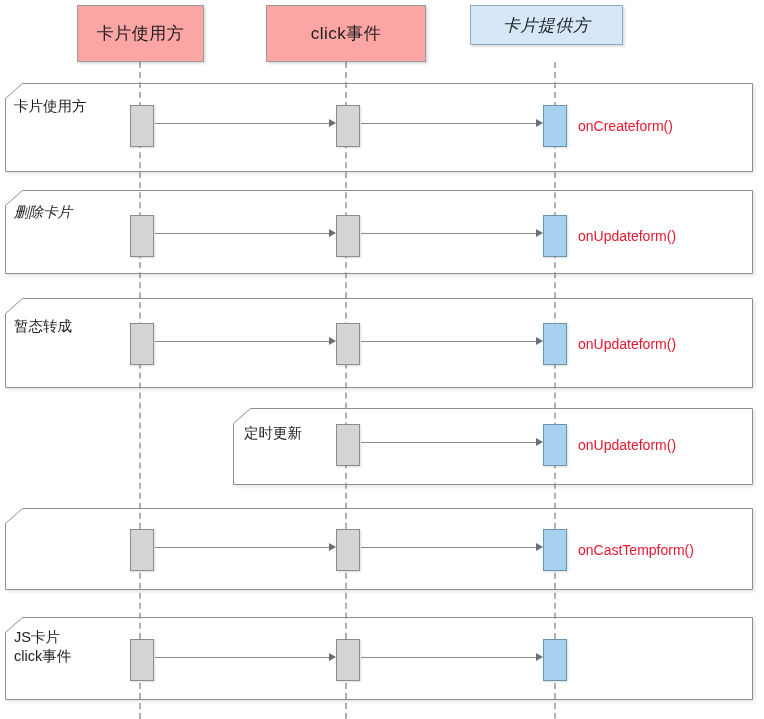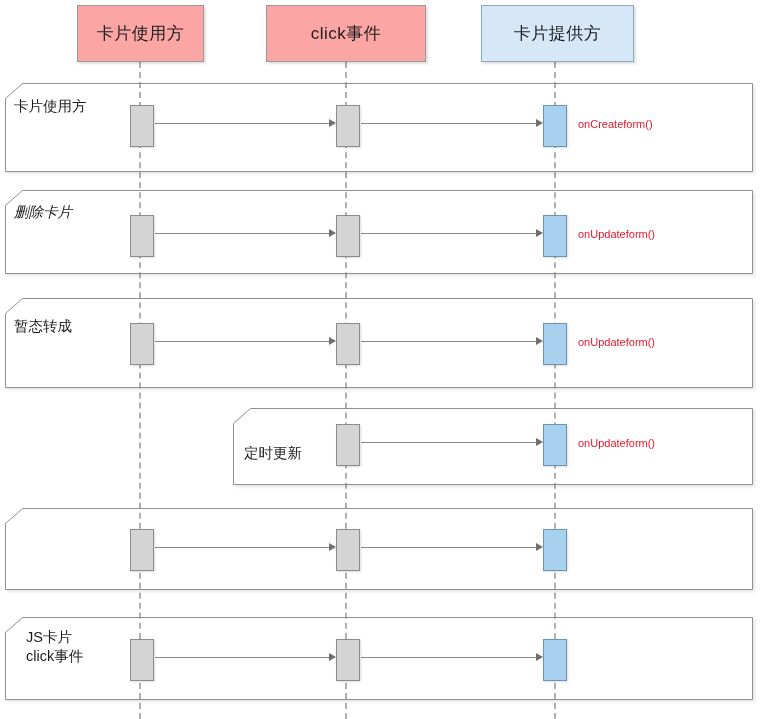--- a/index.html
+++ b/index.html
@@ -101,42 +101,42 @@
     width: 0;
     height: 0;
     border-top: 4.5px solid transparent;
     border-bottom: 4.5px solid transparent;
     border-left: 7px solid #6f6f6f;
   }
 
   
   .call-label {
     position: absolute;
-    font-size: 11px;
+    font-size: 14px;
     color: #e8172d;
     white-space: nowrap;
   }
 </style>
 </head>
 <body>
 
 <div id="canvas">
   <div id="lifelines-layer">
       <div class="lifeline" style="left: 139px; top: 62px; height: 657px;"></div>
       <div class="lifeline" style="left: 345px; top: 62px; height: 657px;"></div>
       <div class="lifeline" style="left: 554px; top: 62px; height: 657px;"></div>
     </div>
   <div id="participants-layer">
       <div class="participant" style="left: 77px; top: 5px; width: 127px; height: 57px;">
         <span class="p-label">卡片使用方</span>
       </div>
       <div class="participant" style="left: 266px; top: 5px; width: 160px; height: 57px;">
         <span class="p-label">click事件</span>
       </div>
-      <div class="participant accent" style="left: 481px; top: 5px; width: 153px; height: 57px;">
+      <div class="participant accent" style="left: 470px; top: 5px; width: 153px; height: 40px; font-style: italic;">
         <span class="p-label">卡片提供方</span>
       </div>
     </div>
   <div id="fragments-layer">
       <div class="frame" style="left: 5px; top: 83px; width: 748px; height: 89px;">
         <svg class="frame-border" width="748" height="89" viewBox="0 0 748 89">
           <path d="M 0.5 15.5 L 17.5 0.5 L 747.5 0.5 L 747.5 88.5 L 0.5 88.5 Z" fill="none" stroke="#8f8f8f" stroke-width="1"></path>
         </svg>
       </div>
       <div class="frame" style="left: 5px; top: 190px; width: 748px; height: 84px;">
@@ -197,40 +197,41 @@
       <div class="head" style="left: 174px;"></div>
     </div>
     <div class="msg" style="left: 361px; top: 337px; width: 182px;">
       <div class="shaft" style="width: 175px;"></div>
       <div class="head" style="left: 175px;"></div>
     </div>
     <div class="activation" style="left: 130px; top: 323px; width: 24px; height: 42px;"></div>
     <div class="activation" style="left: 336px; top: 323px; width: 24px; height: 42px;"></div>
     <div class="activation accent" style="left: 543px; top: 323px; width: 24px; height: 42px;"></div>
     <div class="call-label" style="left: 578px; top: 336px;">onUpdateform()</div>
-    <div class="frame-label" style="left: 244px; top: 444px;">定时更新</div>
+    <div class="frame-label" style="left: 244px; top: 424px;">定时更新</div>
     <div class="msg" style="left: 361px; top: 438px; width: 182px;">
       <div class="shaft" style="width: 175px;"></div>
       <div class="head" style="left: 175px;"></div>
     </div>
     <div class="activation" style="left: 336px; top: 424px; width: 24px; height: 42px;"></div>
     <div class="activation accent" style="left: 543px; top: 424px; width: 24px; height: 42px;"></div>
     <div class="call-label" style="left: 578px; top: 437px;">onUpdateform()</div>
     <div class="msg" style="left: 155px; top: 543px; width: 181px;">
       <div class="shaft" style="width: 174px;"></div>
       <div class="head" style="left: 174px;"></div>
     </div>
     <div class="msg" style="left: 361px; top: 543px; width: 182px;">
       <div class="shaft" style="width: 175px;"></div>
       <div class="head" style="left: 175px;"></div>
     </div>
     <div class="activation" style="left: 130px; top: 529px; width: 24px; height: 42px;"></div>
     <div class="activation" style="left: 336px; top: 529px; width: 24px; height: 42px;"></div>
     <div class="activation accent" style="left: 543px; top: 529px; width: 24px; height: 42px;"></div>
-    <div class="frame-label" style="left: 14px; top: 628px; margin-left: 12px;">JS卡片
+    <div class="call-label" style="left: 578px; top: 542px;">onCastTempform()</div>
+    <div class="frame-label" style="left: 14px; top: 628px;">JS卡片
 click事件</div>
     <div class="msg" style="left: 155px; top: 653px; width: 181px;">
       <div class="shaft" style="width: 174px;"></div>
       <div class="head" style="left: 174px;"></div>
     </div>
     <div class="msg" style="left: 361px; top: 653px; width: 182px;">
       <div class="shaft" style="width: 175px;"></div>
       <div class="head" style="left: 175px;"></div>
     </div>
     <div class="activation" style="left: 130px; top: 639px; width: 24px; height: 42px;"></div>

